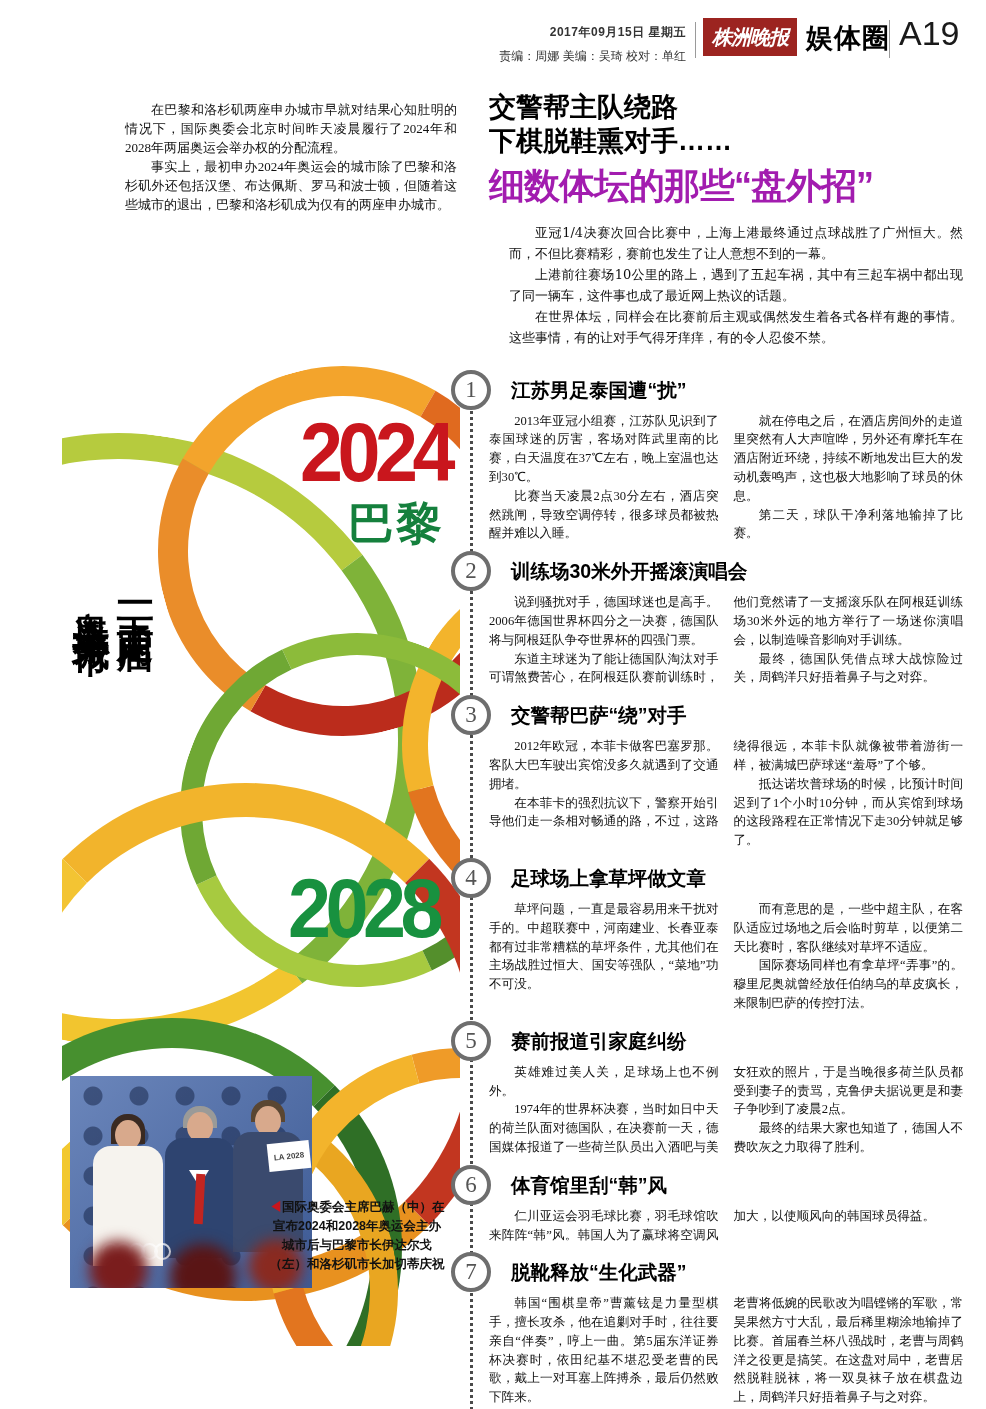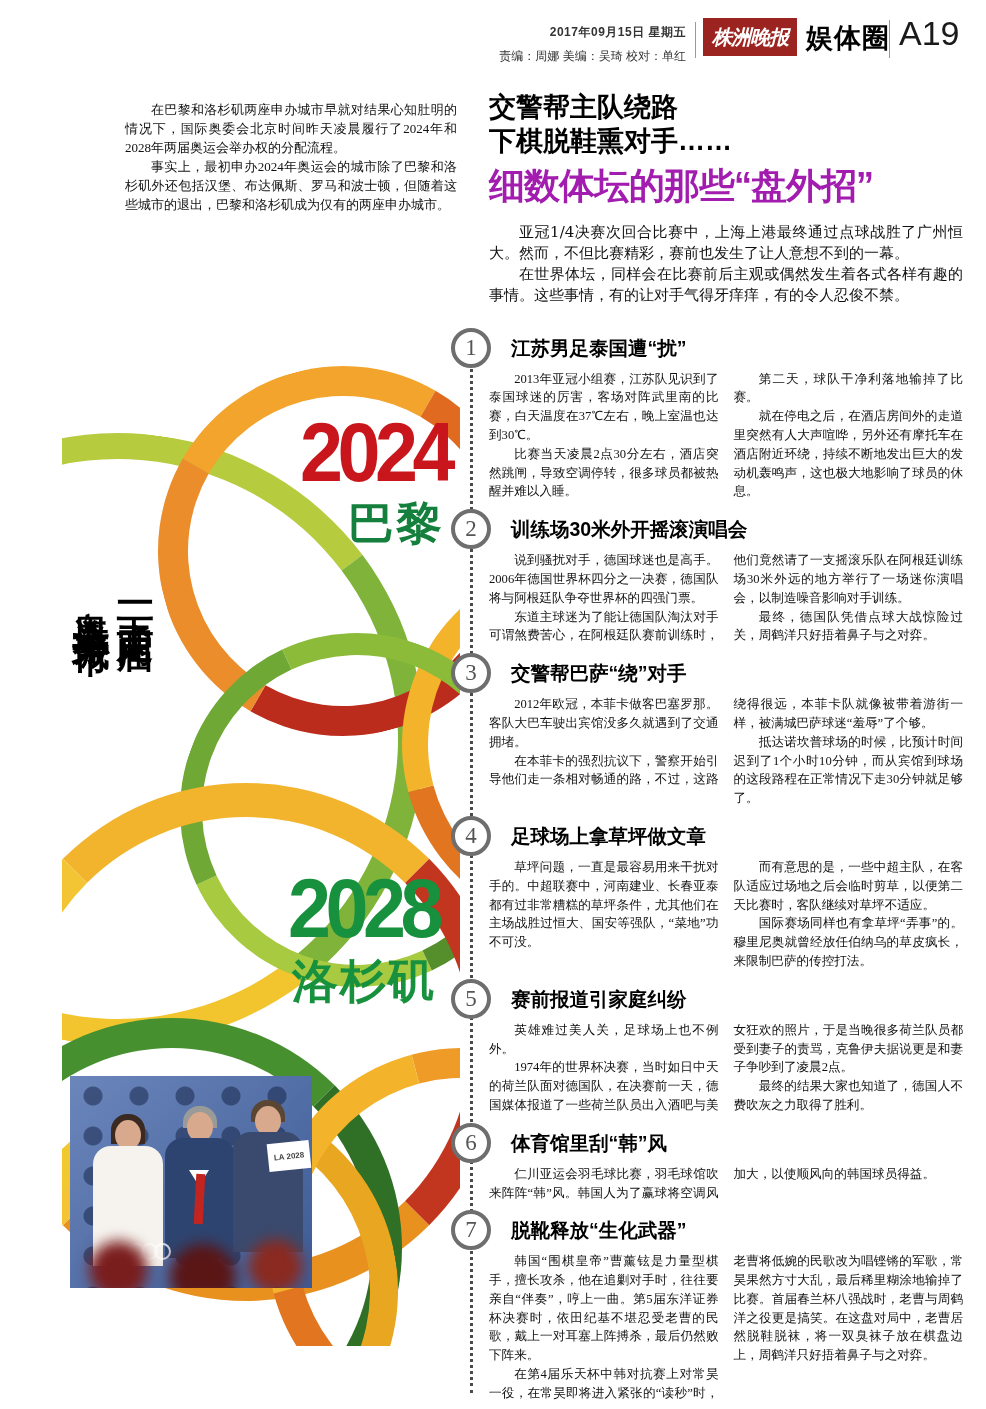--- a/index.html
+++ b/index.html
@@ -77,22 +77,22 @@
   .mini-rings span{width:13px;height:13px;border:2px solid #fff;border-radius:50%;margin-right:-4px;display:block;}
   
   .caption{position:absolute;left:206px;top:840px;width:178px;z-index:7;text-align:center;
       font-size:12.5px;line-height:19px;color:#111;font-weight:bold;}
   .caption .marker{color:#c9161d;}
   
   .article{position:absolute;left:489px;top:90px;width:474px;}
   .kicker{font-size:27px;font-weight:bold;line-height:34px;color:#000;}
   .main-title{font-size:36px;font-weight:bold;letter-spacing:-1px;line-height:1.1;color:#a21caf;
       margin-top:8px;white-space:nowrap;}
-  .intro{margin-top:16px;font-family:"DejaVu Serif","Liberation Serif",serif;font-size:15px;
-      line-height:21px;text-align:justify;color:#111;}
+  .intro{margin-top:16px;font-family:"DejaVu Serif","Liberation Serif",serif;font-size:13px;
+      line-height:21px;text-align:justify;color:#111;margin-left:20px;}
   .intro p{margin:0;text-indent:2em;}
   .sections{position:relative;margin-top:30px;}
   .dotline{position:absolute;left:-19px;top:14px;bottom:10px;border-left:3px dotted #4a4a4a;z-index:1;}
   .section{position:relative;margin-bottom:16px;}
   .sec-circle{position:absolute;left:-38px;top:-8px;width:32px;height:32px;border:4px solid #6e6e6e;
       border-radius:50%;background:#fff;display:flex;align-items:center;justify-content:center;
       font-family:"Liberation Serif",serif;font-size:23px;color:#555;z-index:2;}
   .sec-title{margin-left:22px;font-size:19.5px;font-weight:bold;color:#000;line-height:24px;}
   .sec-body{margin-top:10px;column-count:2;column-gap:15px;
       font-family:"Liberation Serif",serif;font-size:12.6px;line-height:18.8px;text-align:justify;color:#111;}
@@ -126,21 +126,20 @@
     <div class="ring r3"></div>
     <div class="ring r5"></div>
     <div class="ring r6"></div>
     <div class="ring r7"></div>
 
     <div class="year-top">2024</div>
     <div class="city-top">巴黎</div>
     <div class="vertical-title">一下定了两届
 奥运举办城市</div>
     <div class="year-bottom">2028</div>
-    <div class="city-bottom">洛杉矶</div>
 
     <div class="photo">
       <div class="fig f1">
         <div class="hair"></div>
         <div class="face"></div>
         <div class="torso"></div>
       </div>
       <div class="fig f2">
         <div class="hair"></div>
         <div class="face"></div>
@@ -158,43 +157,47 @@
       <div class="mini-rings">
         <span></span>
           <span></span>
           <span></span>
           <span></span>
           <span></span>
       </div>
       <div class="blur-fg"></div>
     </div>
 
+    <div class="caption">
+      <span class="marker">◀</span><span>国际奥委会主席巴赫（中）在宣布2024和2028年奥运会主办城市后与巴黎市长伊达尔戈（左）和洛杉矶市长加切蒂庆祝</span>
+    </div>
   </div>
 
   <div class="article">
     <div class="kicker">交警帮主队绕路</div>
     <div class="kicker">下棋脱鞋熏对手……</div>
     <div class="main-title">细数体坛的那些“盘外招”</div>
 
     <div class="intro">
       <p>亚冠1/4决赛次回合比赛中，上海上港最终通过点球战胜了广州恒大。然而，不但比赛精彩，赛前也发生了让人意想不到的一幕。</p>
+      <p>上港前往赛场10公里的路上，遇到了五起车祸，其中有三起车祸中都出现了同一辆车，这件事也成了最近网上热议的话题。</p>
       <p>在世界体坛，同样会在比赛前后主观或偶然发生着各式各样有趣的事情。这些事情，有的让对手气得牙痒痒，有的令人忍俊不禁。</p>
     </div>
 
     <div class="sections">
       <div class="dotline"></div>
 
       <div class="section">
         <div class="sec-circle">1</div>
         <div class="sec-title">江苏男足泰国遭“扰”</div>
         <div class="sec-body">
           <p>2013年亚冠小组赛，江苏队见识到了泰国球迷的厉害，客场对阵武里南的比赛，白天温度在37℃左右，晚上室温也达到30℃。</p>
           <p>比赛当天凌晨2点30分左右，酒店突然跳闸，导致空调停转，很多球员都被热醒并难以入睡。</p>
+          <p>就在停电之后，在酒店房间外的走道里突然有人大声喧哗，另外还有摩托车在酒店附近环绕，持续不断地发出巨大的发动机轰鸣声，这也极大地影响了球员的休息。</p>
           <p>第二天，球队干净利落地输掉了比赛。</p>
-          <p>就在停电之后，在酒店房间外的走道里突然有人大声喧哗，另外还有摩托车在酒店附近环绕，持续不断地发出巨大的发动机轰鸣声，这也极大地影响了球员的休息。</p>
         </div>
       </div>
 
       <div class="section">
         <div class="sec-circle">2</div>
         <div class="sec-title">训练场30米外开摇滚演唱会</div>
         <div class="sec-body">
           <p>说到骚扰对手，德国球迷也是高手。2006年德国世界杯四分之一决赛，德国队将与阿根廷队争夺世界杯的四强门票。</p>
           <p>东道主球迷为了能让德国队淘汰对手可谓煞费苦心，在阿根廷队赛前训练时，他们竟然请了一支摇滚乐队在阿根廷训练场30米外远的地方举行了一场迷你演唱会，以制造噪音影响对手训练。</p>
           <p>最终，德国队凭借点球大战惊险过关，周鹤洋只好捂着鼻子与之对弈。</p>

